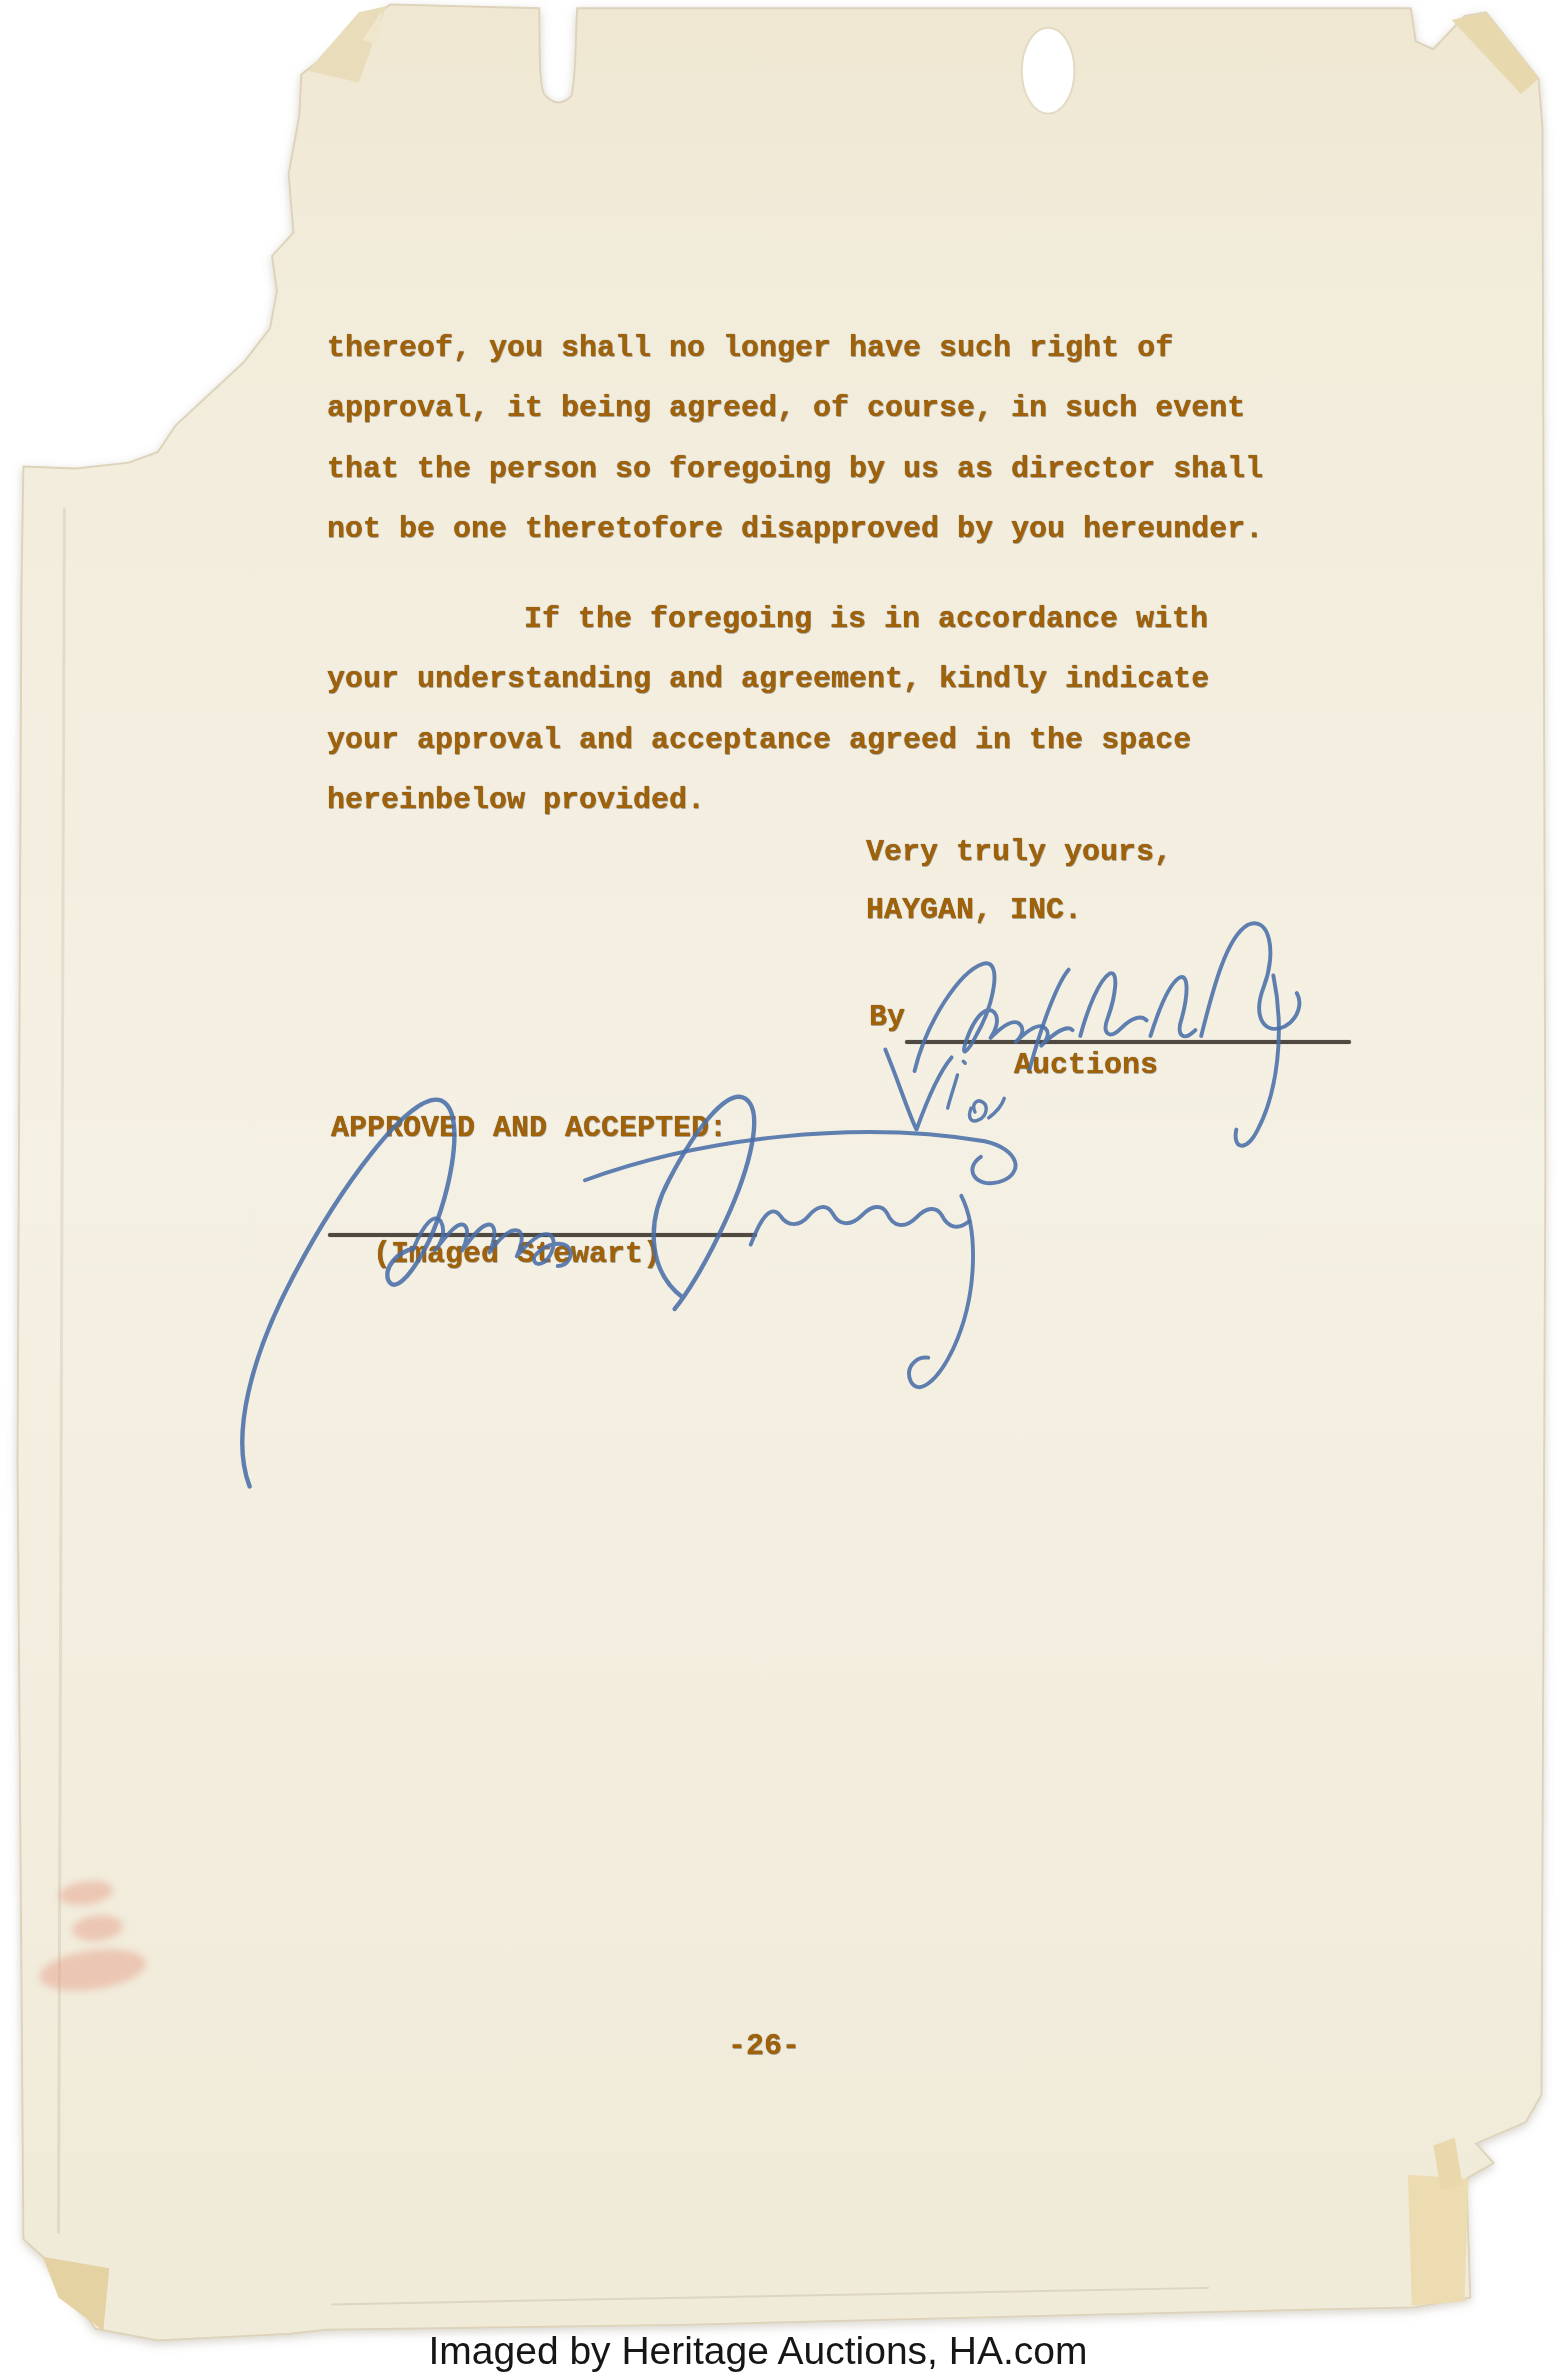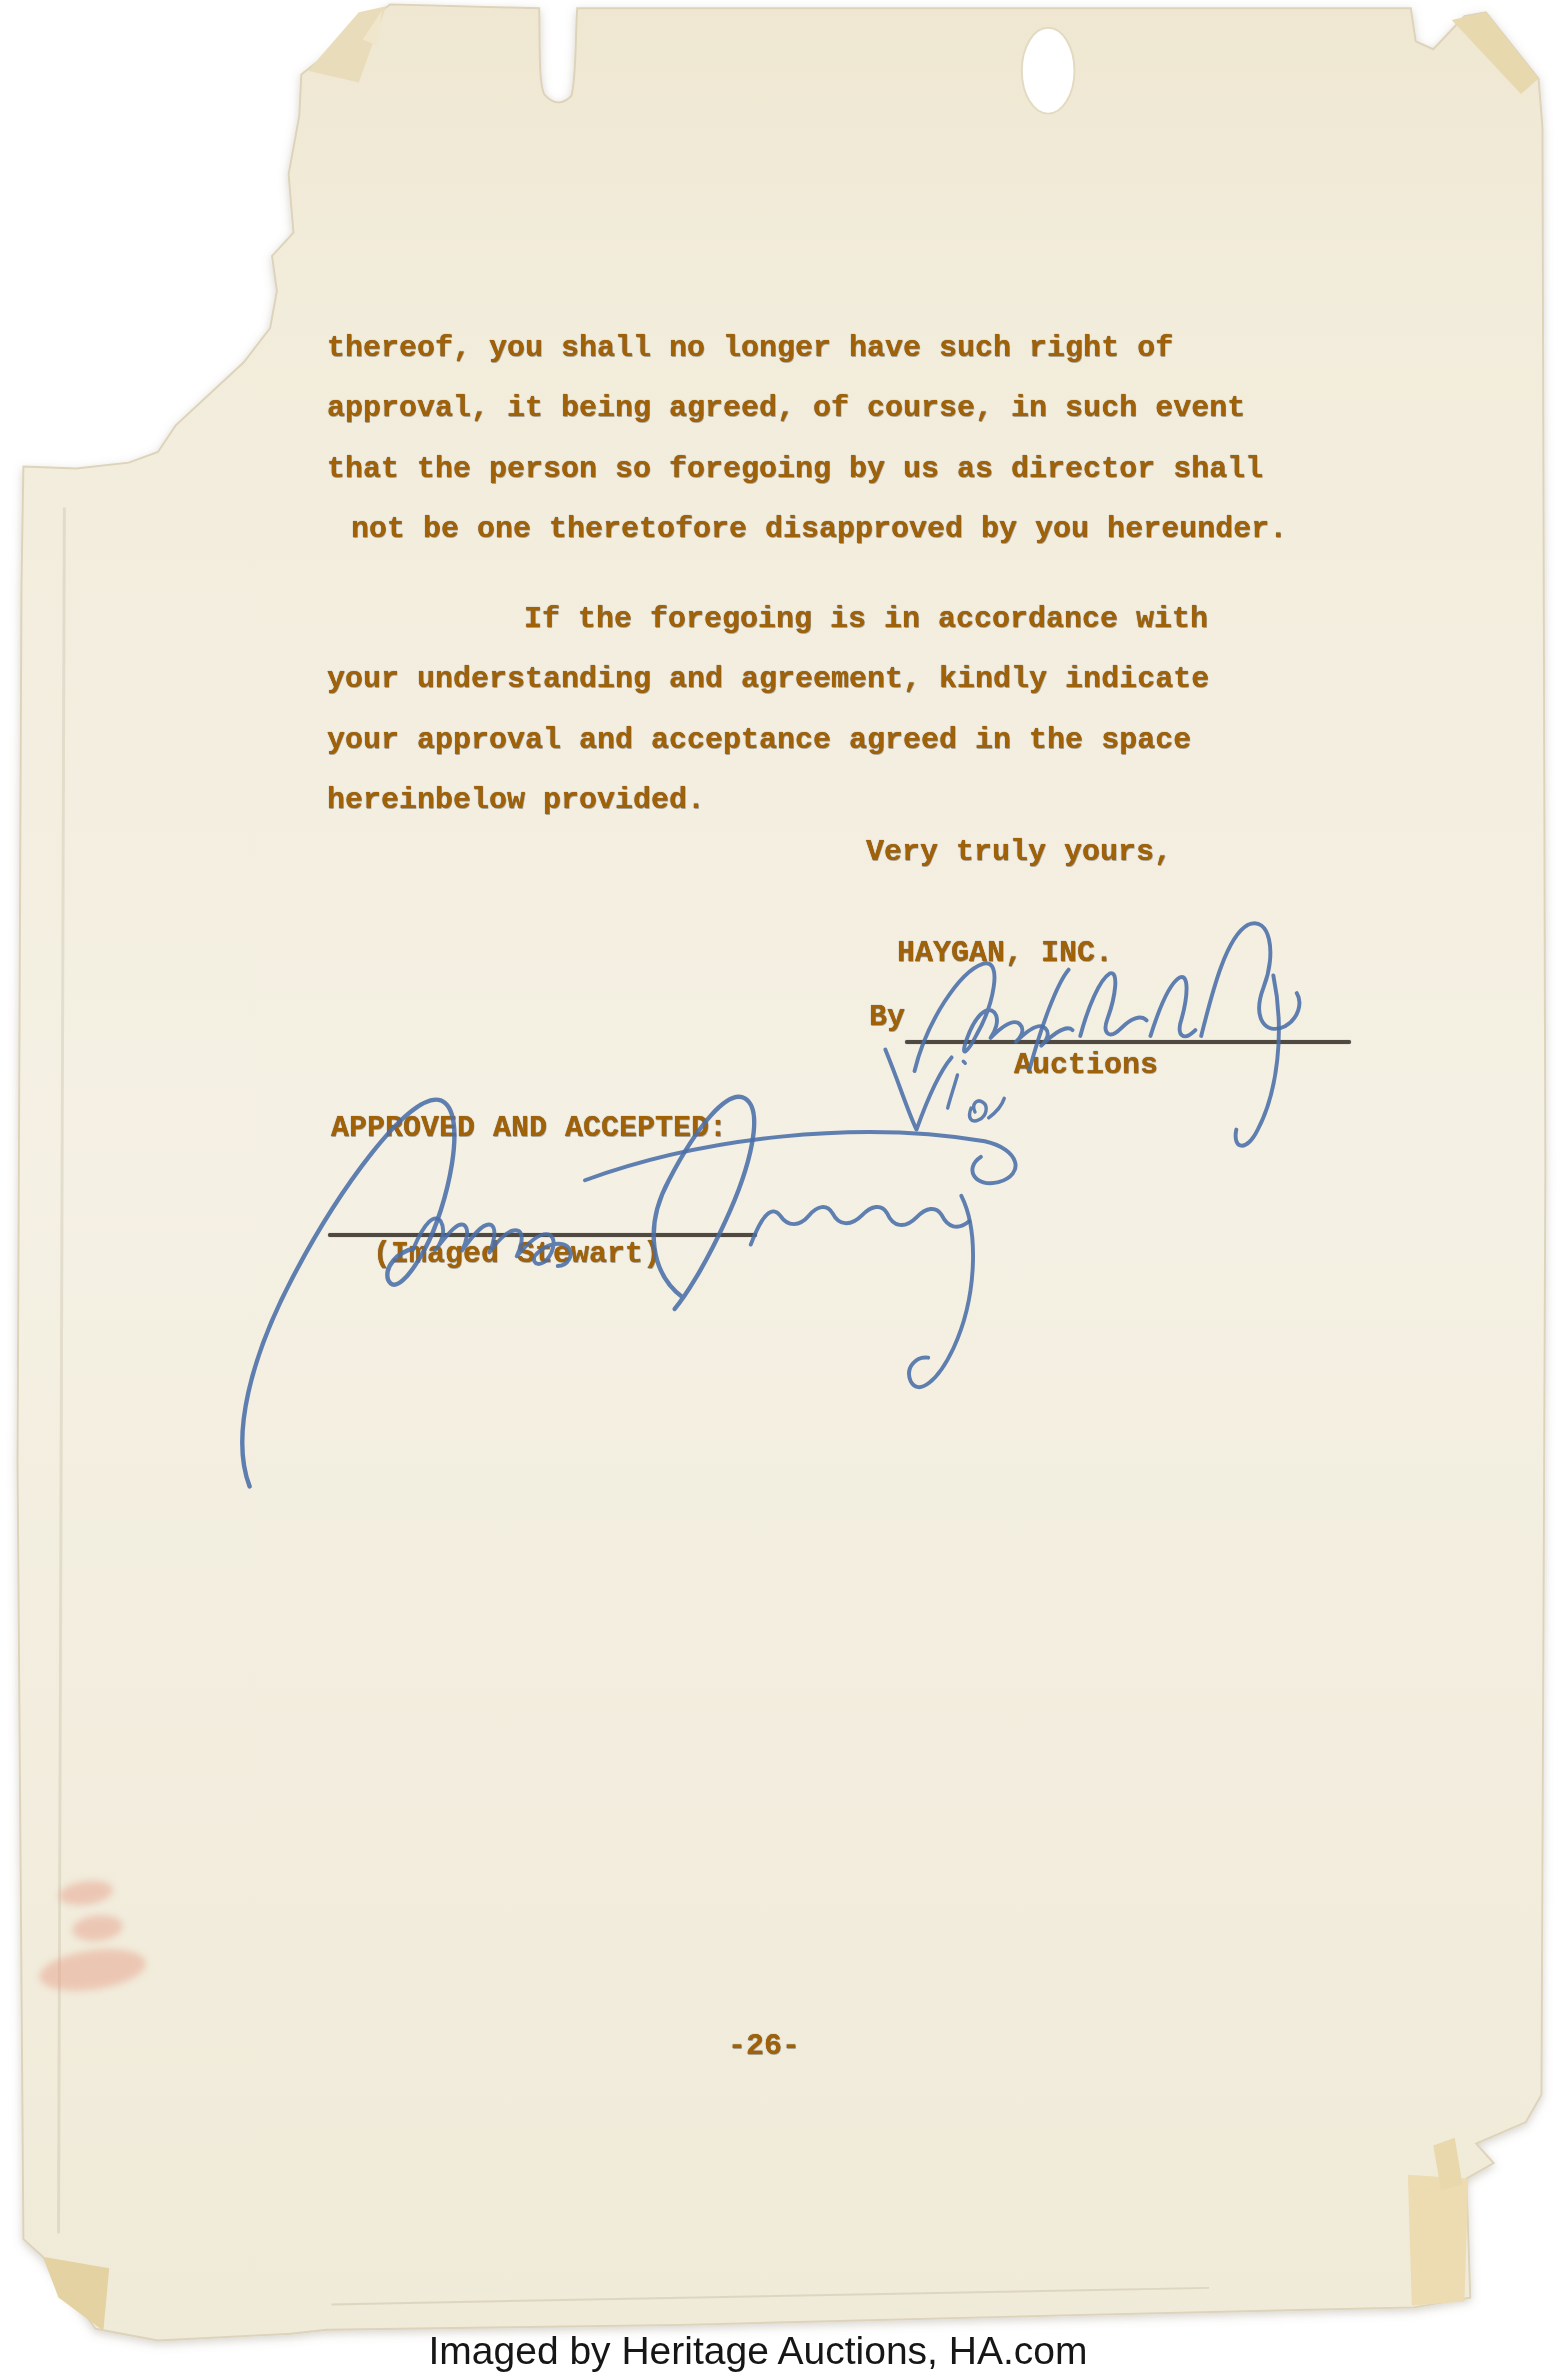--- a/index.html
+++ b/index.html
@@ -81,29 +81,29 @@
     <ellipse cx="88" cy="1941" rx="28" ry="12" fill="#e59a84" transform="rotate(-8 88 1941)"></ellipse>
     <ellipse cx="100" cy="1977" rx="26" ry="13" fill="#e59a84" transform="rotate(-6 100 1977)"></ellipse>
     <ellipse cx="95" cy="2020" rx="55" ry="20" fill="#e59a84" transform="rotate(-8 95 2020)"></ellipse>
   </g>
 </svg>
 </div>
 
 <div class="tl" style="left:327px;top:331px;">thereof, you shall no longer have such right of</div>
 <div class="tl" style="left:327px;top:391px;">approval, it being agreed, of course, in such event</div>
 <div class="tl" style="left:327px;top:452px;">that the person so foregoing by us as director shall</div>
-<div class="tl" style="left:327px;top:512px;margin-left:24px;">not be one theretofore disapproved by you hereunder.</div>
+<div class="tl" style="left:327px;top:512px;">not be one theretofore disapproved by you hereunder.</div>
 
 <div class="tl" style="left:524px;top:602px;">If the foregoing is in accordance with</div>
 <div class="tl" style="left:327px;top:662px;">your understanding and agreement, kindly indicate</div>
 <div class="tl" style="left:327px;top:723px;">your approval and acceptance agreed in the space</div>
 <div class="tl" style="left:327px;top:783px;">hereinbelow provided.</div>
 
 <div class="tl" style="left:866px;top:835px;">Very truly yours,</div>
-<div class="tl" style="left:897px;top:893px;margin-top:43px;">HAYGAN, INC.</div>
+<div class="tl" style="left:866px;top:893px;">HAYGAN, INC.</div>
 
 <div class="tl" style="left:869px;top:1000px;">By</div>
 <div class="rule" style="left:905px;top:1040px;width:446px;"></div>
 <div class="tl" style="left:1014px;top:1048px;">Auctions</div>
 
 <div class="tl" style="left:331px;top:1111px;">APPROVED AND ACCEPTED:</div>
 <div class="rule" style="left:328px;top:1233px;width:429px;"></div>
 <div class="tl" style="left:373px;top:1237px;">(Imaged Stewart)</div>
 
 <div class="tl" style="left:728px;top:2029px;">-26-</div>

